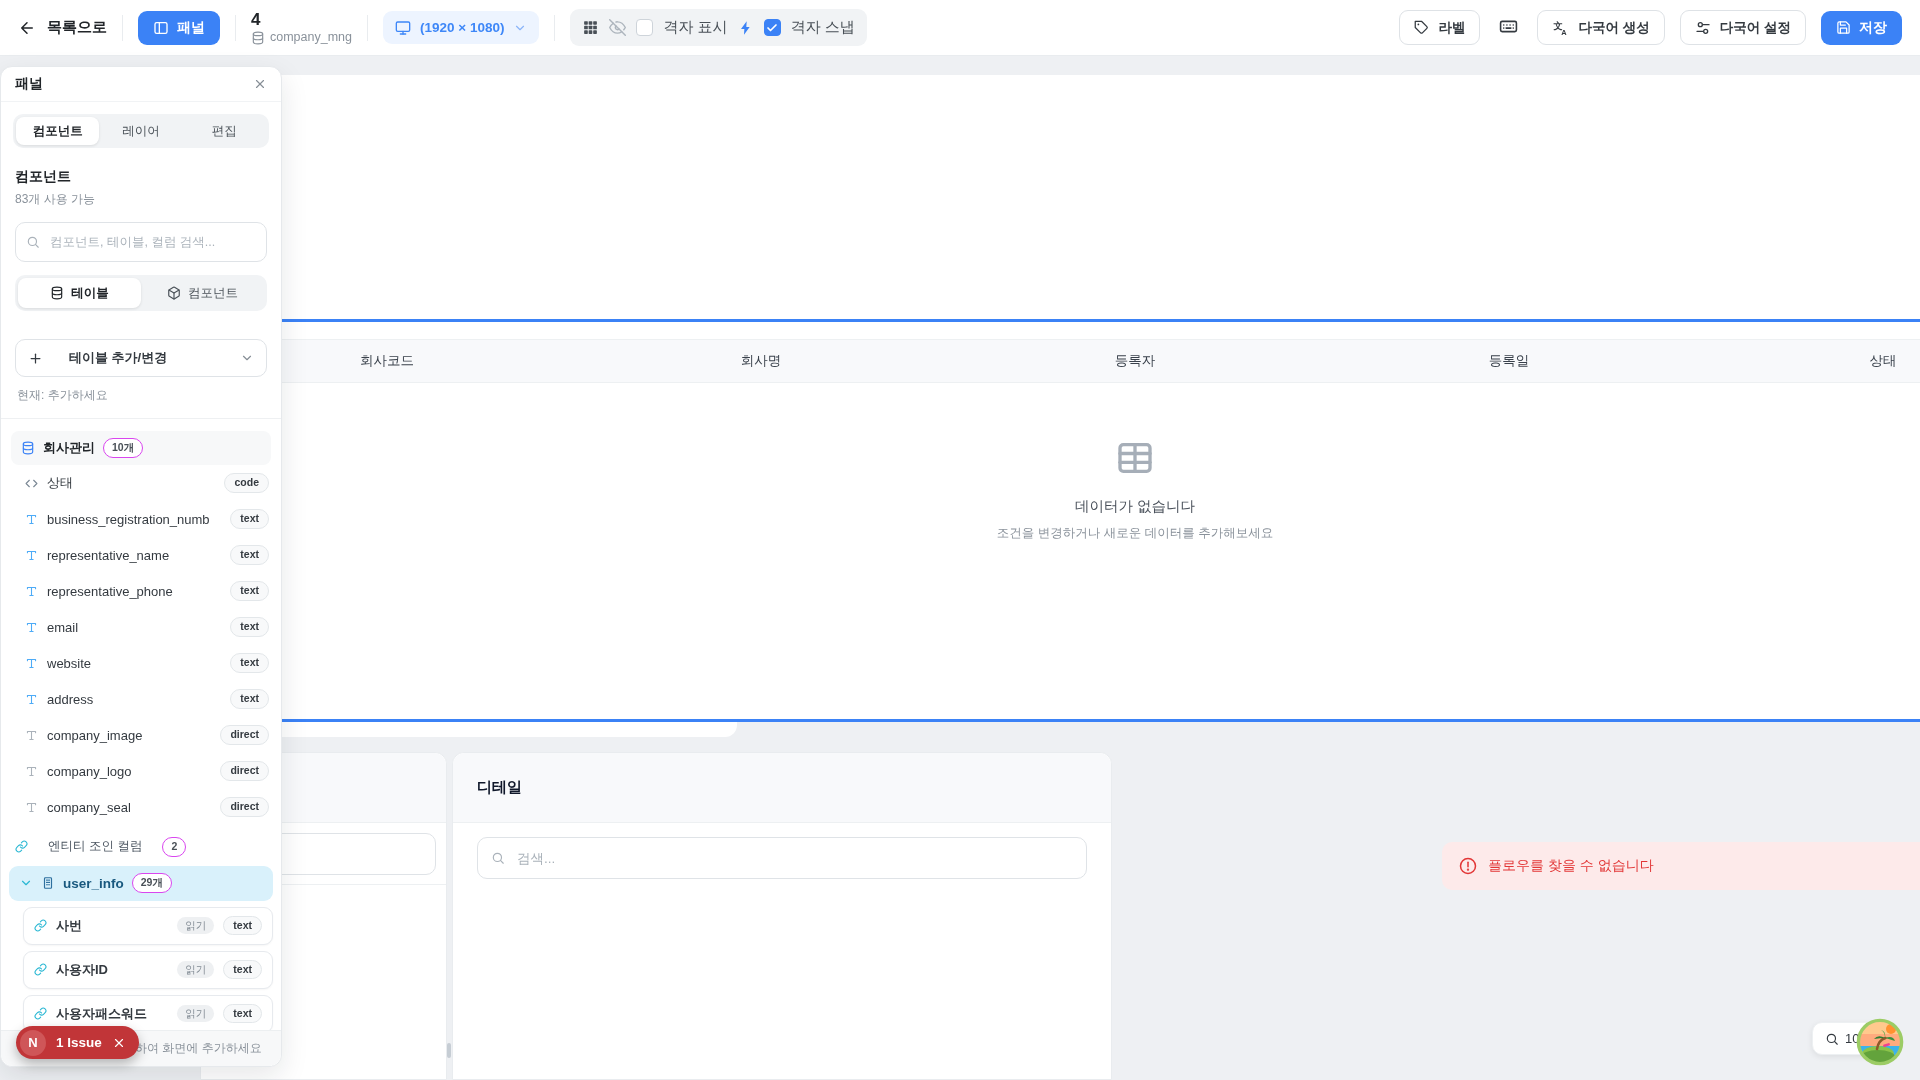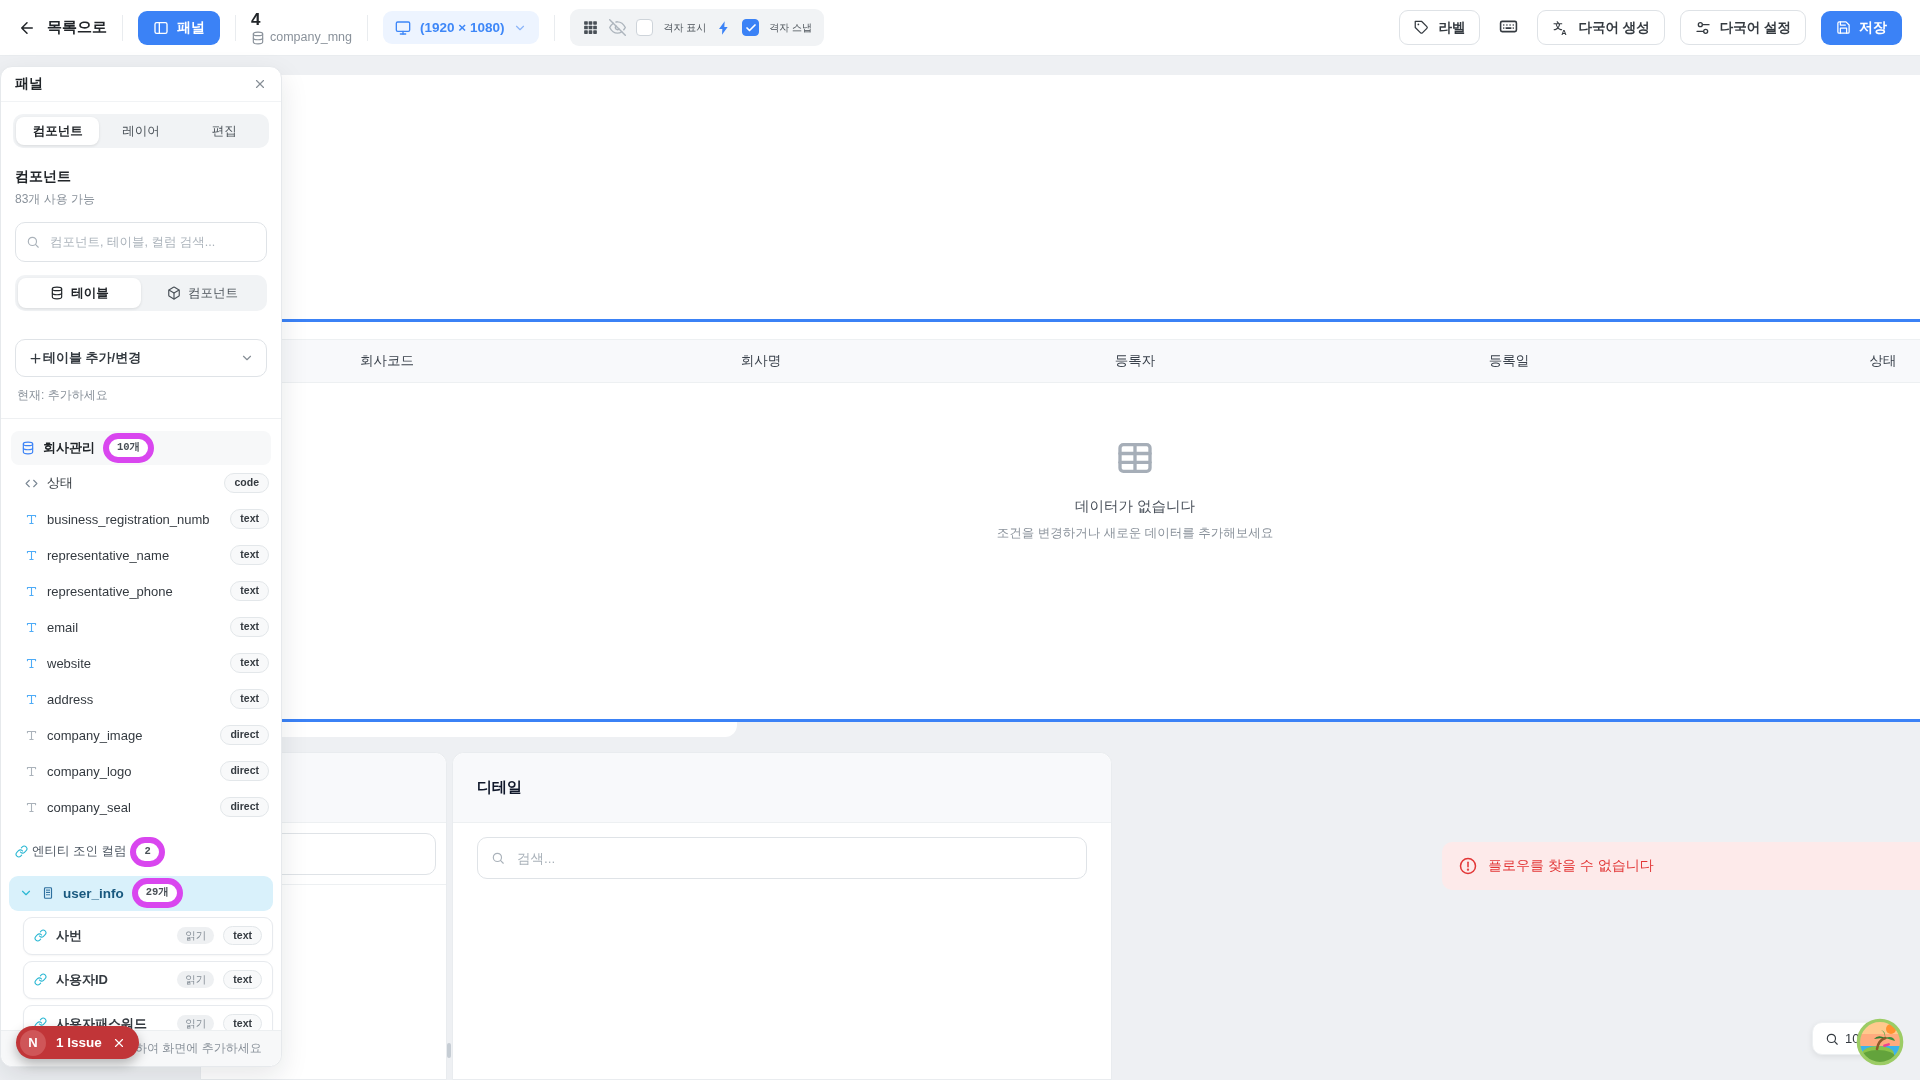--- a/index.html
+++ b/index.html
@@ -15,21 +15,21 @@
   .tb-div{width:1px;height:26px;background:#e9ecef;flex:none;}
   .back-group{display:flex;align-items:center;gap:11px;color:#212529;font-weight:700;font-size:15px;cursor:pointer;}
   .btn-primary{background:#3b82f6;color:#fff;border:none;border-radius:9px;height:34px;padding:0 15px;
                display:flex;align-items:center;gap:8px;font-weight:700;font-size:14px;cursor:pointer;}
   .title-block{display:flex;flex-direction:column;gap:3px;}
   .title-block .t{font-weight:700;font-size:17px;line-height:1;}
   .title-block .s{display:flex;align-items:center;gap:5px;color:#8a929b;font-size:12.5px;line-height:1;}
   .res-pill{background:#edf4ff;color:#3e87f8;height:33px;border-radius:9px;padding:0 12px;
             display:flex;align-items:center;gap:9px;font-size:13.5px;font-weight:600;cursor:pointer;}
   .grid-group{background:#f1f3f5;height:37px;border-radius:9px;display:flex;align-items:center;
-              gap:10px;padding:0 12px;font-size:10px;color:#495057;}
+              gap:10px;padding:0 12px;font-size:15px;color:#495057;}
   .cb{width:17px;height:17px;border-radius:4px;border:1.5px solid #ced4da;background:#fff;flex:none;cursor:pointer;}
   .cb.checked{background:#3b82f6;border-color:#3b82f6;color:#fff;display:flex;align-items:center;justify-content:center;}
   .btn-outline{height:35px;border:1px solid #dee2e6;border-radius:9px;background:#fff;display:flex;
                align-items:center;gap:9px;padding:0 14px;font-size:13.5px;color:#343a40;font-weight:600;cursor:pointer;}
   .icon-btn{border:none;background:transparent;color:#343a40;cursor:pointer;padding:4px;}
   .spacer{flex:1;}
 
   
   .page-card{position:absolute;left:200px;top:75px;width:1870px;height:647px;background:#fff;border-radius:14px 14px 0 0;}
   .page-strip{position:absolute;left:200px;top:722px;width:537px;height:15px;background:#fff;border-radius:0 0 12px 12px;}
@@ -82,38 +82,38 @@
   .sec-sub{font-size:12px;color:#8a929b;margin-top:5px;}
   .search-box{margin:14px 14px 0;height:40px;border:1px solid #dfe3e7;border-radius:10px;display:flex;
               align-items:center;gap:8px;padding:0 10px;color:#aab2ba;background:#fff;}
   .search-box input{border:none;outline:none;flex:1;font-size:12.5px;background:transparent;color:#343a40;font-family:inherit;}
   .search-box input::placeholder{color:#aab2ba;}
   .toggle{margin:13px 14px 0;background:#f1f3f5;border-radius:10px;padding:3px;display:flex;height:36px;}
   .toggle-opt{flex:1;display:flex;align-items:center;justify-content:center;gap:7px;font-size:12.5px;
               color:#495057;border-radius:8px;cursor:pointer;}
   .toggle-opt.active{background:#fff;font-weight:700;color:#212529;box-shadow:0 1px 3px rgba(0,0,0,.10);}
   .add-table{margin:28px 14px 0;height:38px;border:1px solid #dfe3e7;border-radius:10px;display:flex;
-             align-items:center;gap:0;padding:0 12px;font-size:13px;font-weight:600;color:#343a40;
+             align-items:center;gap:26px;padding:0 12px;font-size:13px;font-weight:600;color:#343a40;
              background:#fff;cursor:pointer;}
   .add-table .chev{margin-left:auto;color:#868e96;}
   .current{margin:10px 16px 0;font-size:12px;color:#8a929b;}
   .hr{height:1px;background:#eef0f2;margin-top:14px;}
   .group-head{margin:12px 10px 0;background:#f7f8f9;border-radius:8px;height:34px;display:flex;
               align-items:center;gap:8px;padding:0 10px;cursor:pointer;}
   .group-name{font-weight:700;font-size:13px;flex:none;}
-  .badge-count{background:#fff;border:6px solid #d946ef;border-radius:999px;padding:2px 8px;
-               font-size:10.5px;font-weight:600;color:#495057;line-height:1.3;font-family:Liberation Mono, monospace;}
+  .badge-count{background:#fff;border:1px solid #d946ef;border-radius:999px;padding:2px 8px;
+               font-size:10.5px;font-weight:600;color:#495057;line-height:1.3;}
   .field-row{height:36px;display:flex;align-items:center;gap:9px;padding:0 12px 0 24px;cursor:grab;}
   .field-name{font-size:13px;color:#343a40;flex:1;white-space:nowrap;overflow:hidden;}
   .ic-blue{color:#4dabf7;} .ic-gray{color:#aab2ba;} .ic-slate{color:#7a8794;} .ic-cyan{color:#29b7d3;}
   .badge-type{background:#f8f9fa;border:1px solid #e3e7ea;border-radius:999px;padding:2px 9px;
               font-size:10.5px;font-weight:700;color:#343a40;line-height:1.3;flex:none;}
   .badge-read{background:#eef0f2;border-radius:999px;padding:2px 8px;font-size:10.5px;font-weight:400;
               color:#828b94;line-height:1.3;flex:none;}
-  .join-head{margin:12px 14px 0;display:flex;align-items:center;gap:4px;color:#4b5560;font-size:12.5px;}
+  .join-head{margin:12px 14px 0;display:flex;align-items:center;gap:20px;color:#4b5560;font-size:12.5px;}
   .user-row{margin:9px 8px 0;background:#d9f1fb;border-radius:9px;height:35px;display:flex;align-items:center;
             gap:8px;padding:0 10px;cursor:pointer;}
   .user-name{font-weight:700;font-size:13.5px;color:#19597f;flex:none;}
   .join-card{margin:6px 8px 0 22px;background:#fff;border:1px solid #e7eaee;border-radius:9px;height:38px;
              display:flex;align-items:center;gap:9px;padding:16px 10px;box-shadow:0 1px 2px rgba(0,0,0,.04);cursor:grab;}
   .join-card .field-name{font-weight:600;}
   .panel-footer{position:absolute;bottom:0;left:0;right:0;height:36px;background:#f7f8f9;
                 border-top:1px solid #eceff1;border-radius:0 0 12px 12px;display:flex;align-items:center;
                 font-size:12px;color:#8a929b;padding-left:134px;z-index:5;}
 

